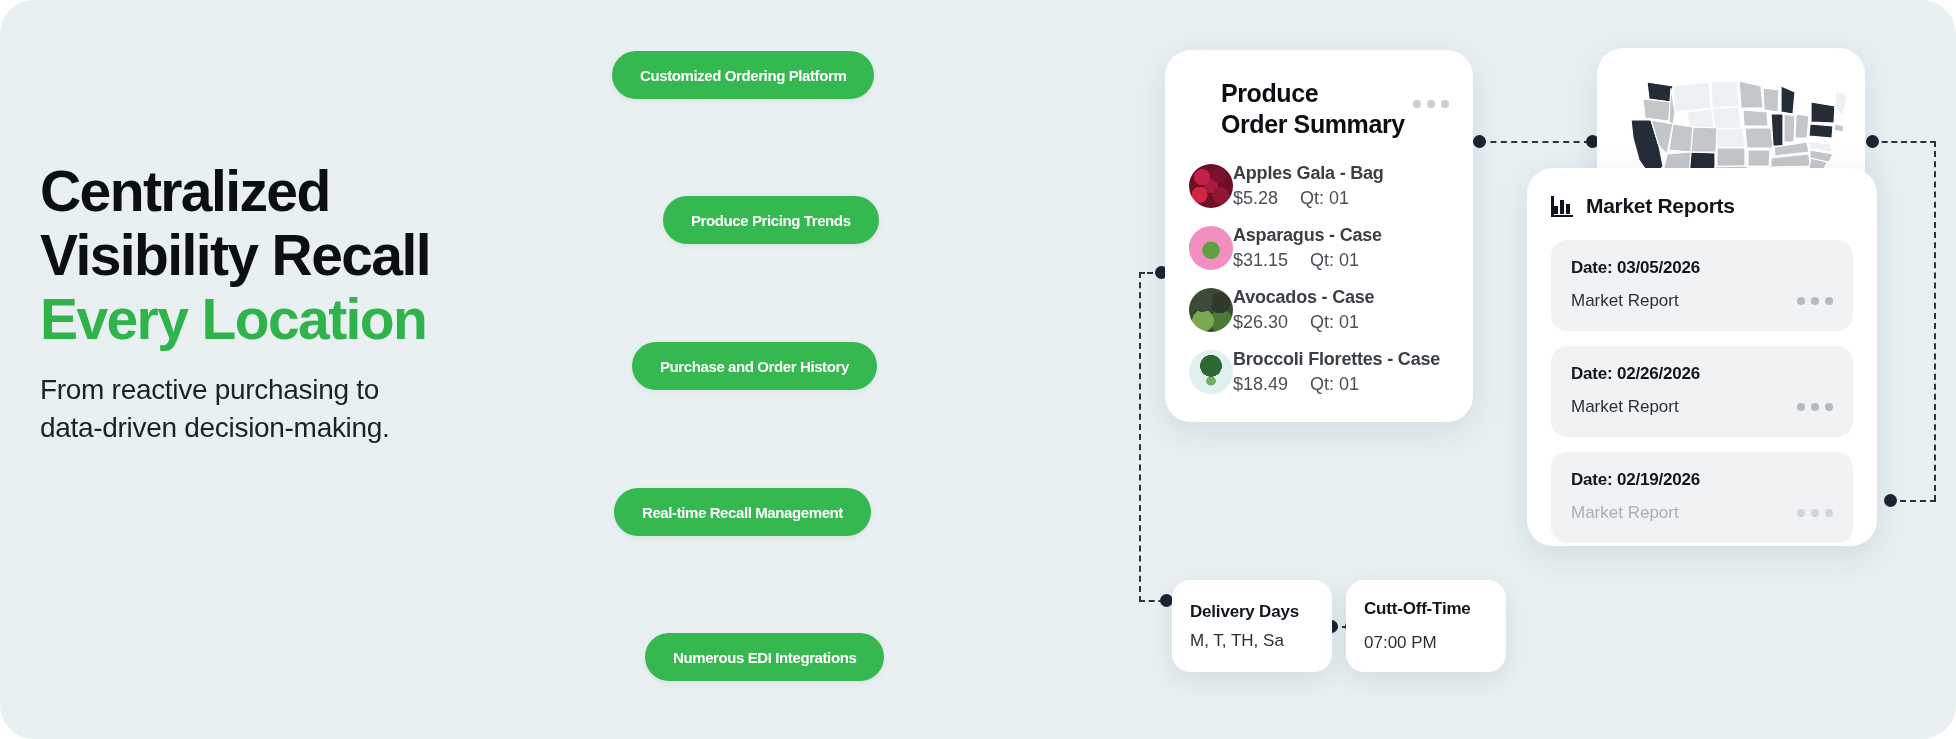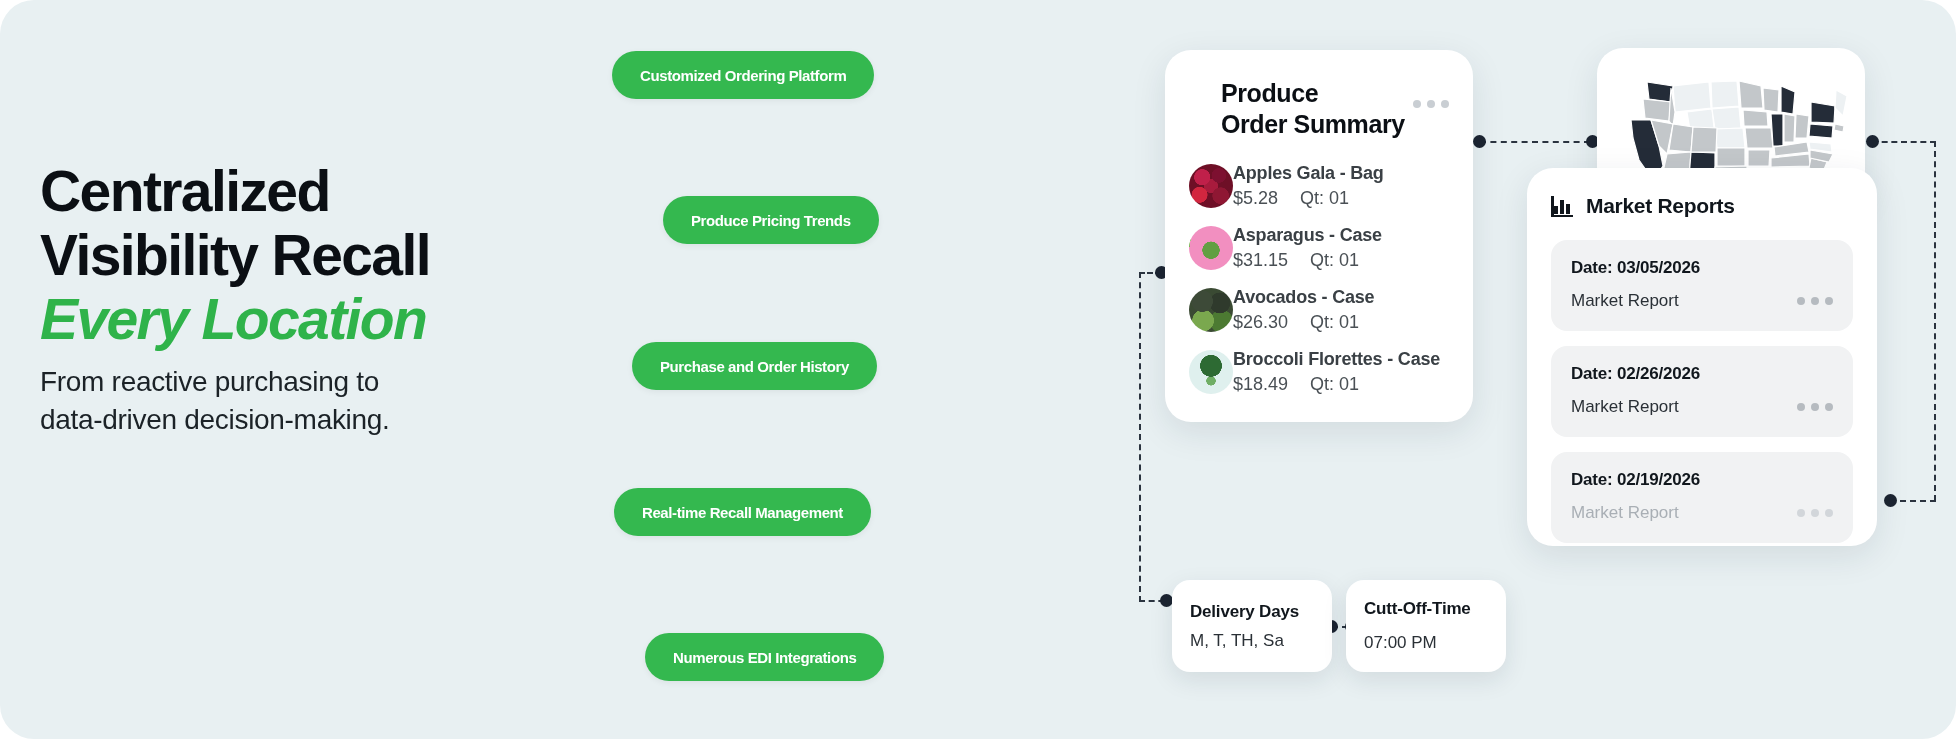--- a/index.html
+++ b/index.html
@@ -18,23 +18,23 @@
 
   
   .copy { position: absolute; left: 40px; top: 160px; width: 560px; }
   .headline {
     font-size: 57px;
     font-weight: 800;
     line-height: 1.12;
     letter-spacing: -1.6px;
     color: #0b0f14;
   }
-  .headline .accent { color: #2fb34a; display: block; font-style: italic; }
+  .headline .accent { color: #2fb34a; display: block; }
   .subcopy {
-    margin-top: 12px;
+    margin-top: 20px;
     font-size: 28px;
     line-height: 1.35;
     color: #1b2227;
     letter-spacing: -0.3px;
   }
 
   
   .pill {
     position: absolute;
     height: 48px;

